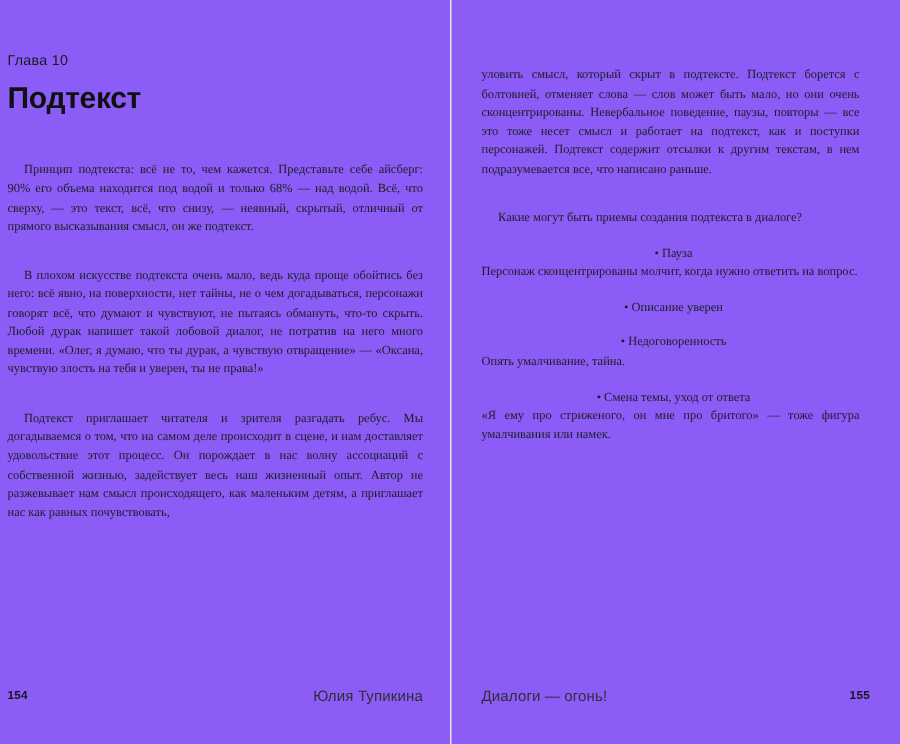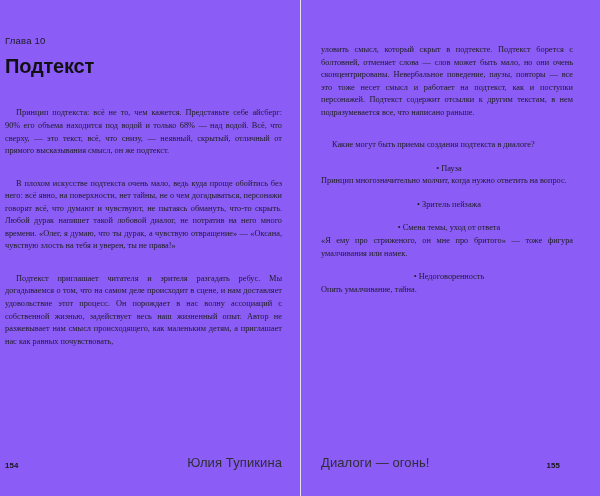--- a/index.html
+++ b/index.html
@@ -113,44 +113,44 @@
   }
   .bullet-dot {
     display: inline;
   }
 
   
   .footer {
     position: absolute;
     bottom: 26px;
     display: flex;
-    align-items: flex-end;
+    align-items: flex-start;
     font-family: "Liberation Sans", sans-serif;
     font-size: 7.5px;
     color: #3a3a40;
   }
   .footer-left {
     left: 5px;
     right: 18px;
     justify-content: space-between;
   }
   .footer-right {
     left: 21px;
-    right: 40px;
+    right: 20px;
     justify-content: space-between;
   }
   .page-number {
     font-weight: bold;
     font-size: 7.8px;
     color: #16161a;
     letter-spacing: 0.2px;
   }
   .running-head {
     font-weight: normal;
-    font-size: 13px;
+    font-size: 10px;
     color: #2e2e34;
     letter-spacing: 0.1px;
   }
 </style>
 </head>
 <body>
 
 <div class="spread">
 
   <div class="gutter"></div>
@@ -176,36 +176,36 @@
 
   <div class="page page-right">
 
     <div class="body-text">
       <p class="noindent">уловить смысл, который скрыт в подтексте. Подтекст борется с болтовней, отменяет слова — слов может быть мало, но они очень сконцентрированы. Невербальное поведение, паузы, повторы — все это тоже несет смысл и работает на подтекст, как и поступки персонажей. Подтекст содержит отсылки к другим текстам, в нем подразумевается все, что написано раньше.</p>
       <p class="indent">Какие могут быть приемы создания подтекста в диалоге?</p>
     </div>
 
     <div class="bullet-block">
       <p class="bullet-head"><span class="bullet-dot">•</span>&nbsp;<span>Пауза</span></p>
-      <p class="bullet-body">Принцип многозначительно молчит, когда нужно ответить на вопрос.</p>
-    </div>
-
-
-    <div class="bullet-block">
-      <p class="bullet-head"><span class="bullet-dot">•</span>&nbsp;<span>Зритель пейзажа</span></p>
+      <p class="bullet-body">Персонаж сконцентрированы молчит, когда нужно ответить на вопрос.</p>
+    </div>
+
+
+    <div class="bullet-block">
+      <p class="bullet-head"><span class="bullet-dot">•</span>&nbsp;<span>Описание уверен</span></p>
+    </div>
+
+    <div class="bullet-block">
+      <p class="bullet-head"><span class="bullet-dot">•</span>&nbsp;<span>Недоговоренность</span></p>
+      <p class="bullet-body">Опять умалчивание, тайна.</p>
     </div>
 
     <div class="bullet-block">
       <p class="bullet-head"><span class="bullet-dot">•</span>&nbsp;<span>Смена темы, уход от ответа</span></p>
       <p class="bullet-body">«Я ему про стриженого, он мне про бритого» — тоже фигура умалчивания или намек.</p>
-    </div>
-
-    <div class="bullet-block">
-      <p class="bullet-head"><span class="bullet-dot">•</span>&nbsp;<span>Недоговоренность</span></p>
-      <p class="bullet-body">Опять умалчивание, тайна.</p>
     </div>
 
     <div class="footer footer-right">
       <span class="running-head">Диалоги — огонь!</span>
       <span class="page-number">155</span>
     </div>
 
   </div>
 
 </div>

